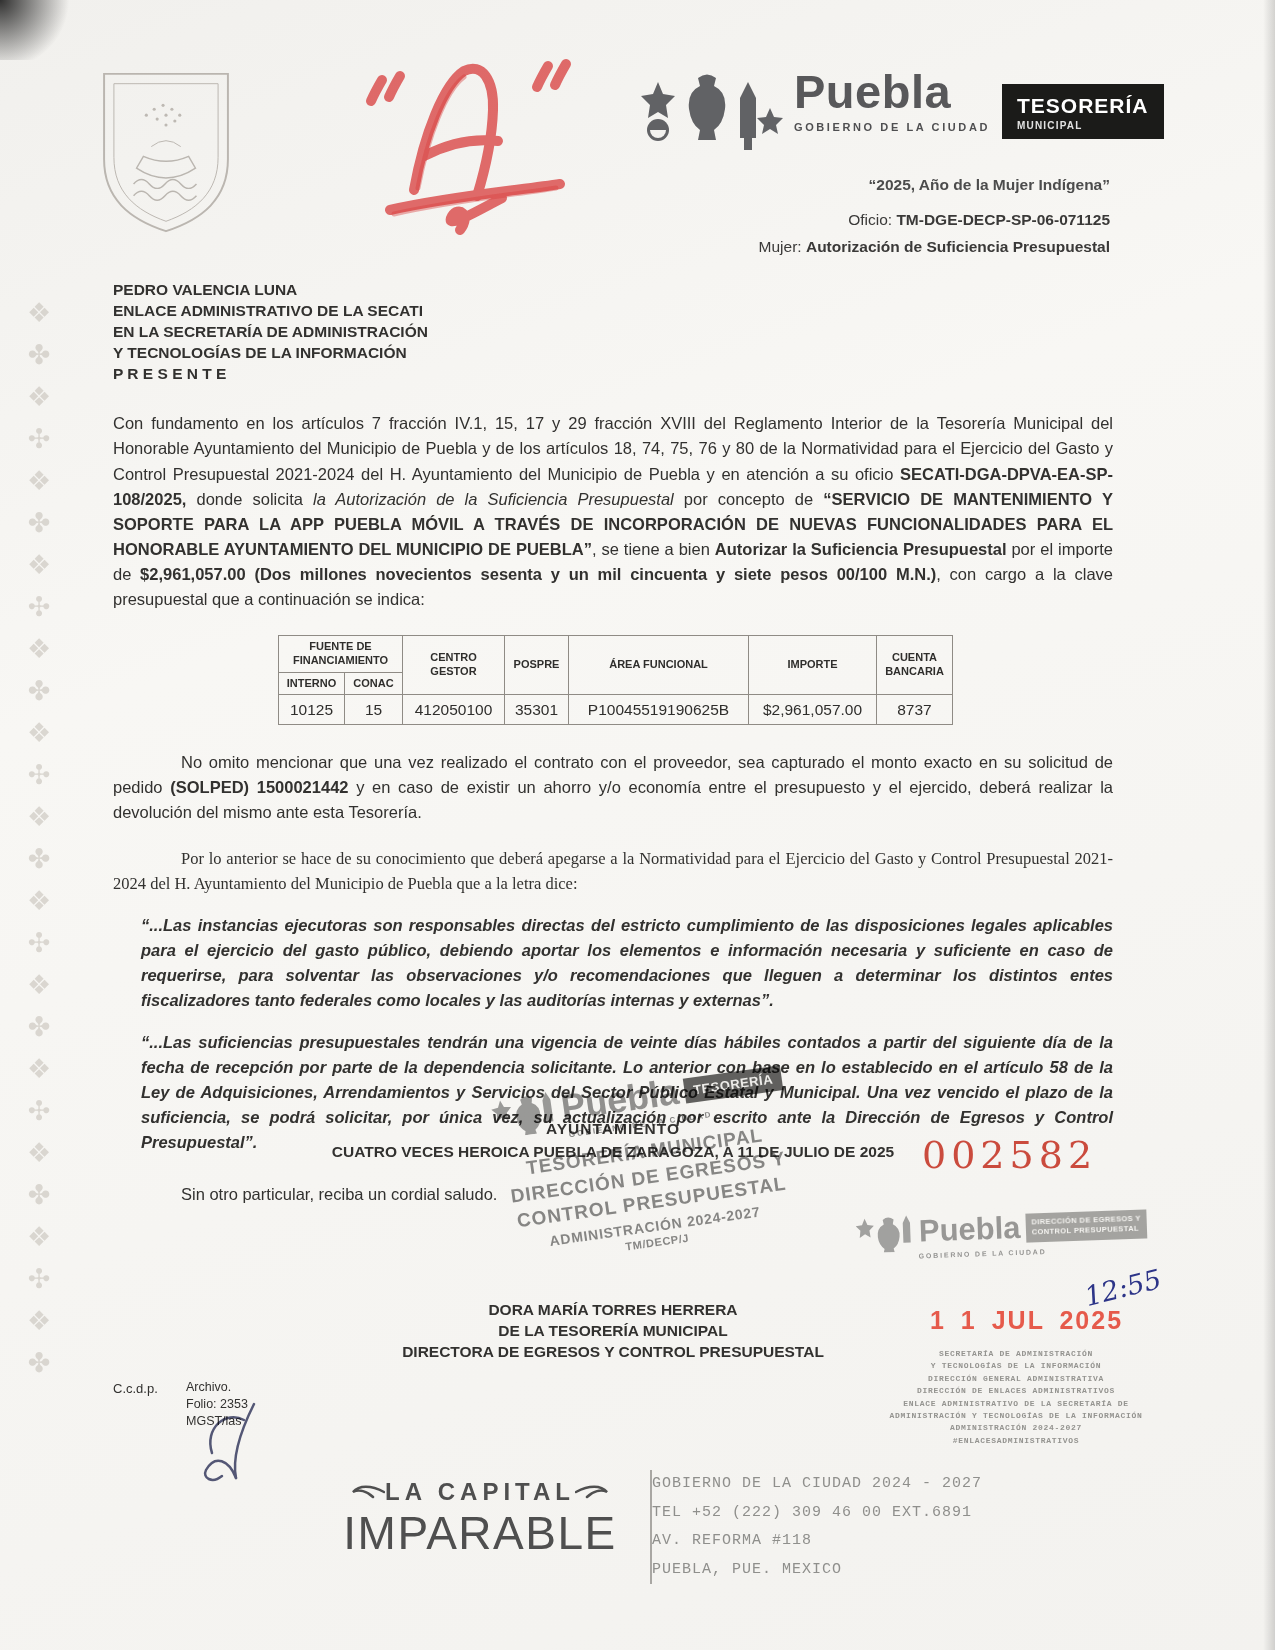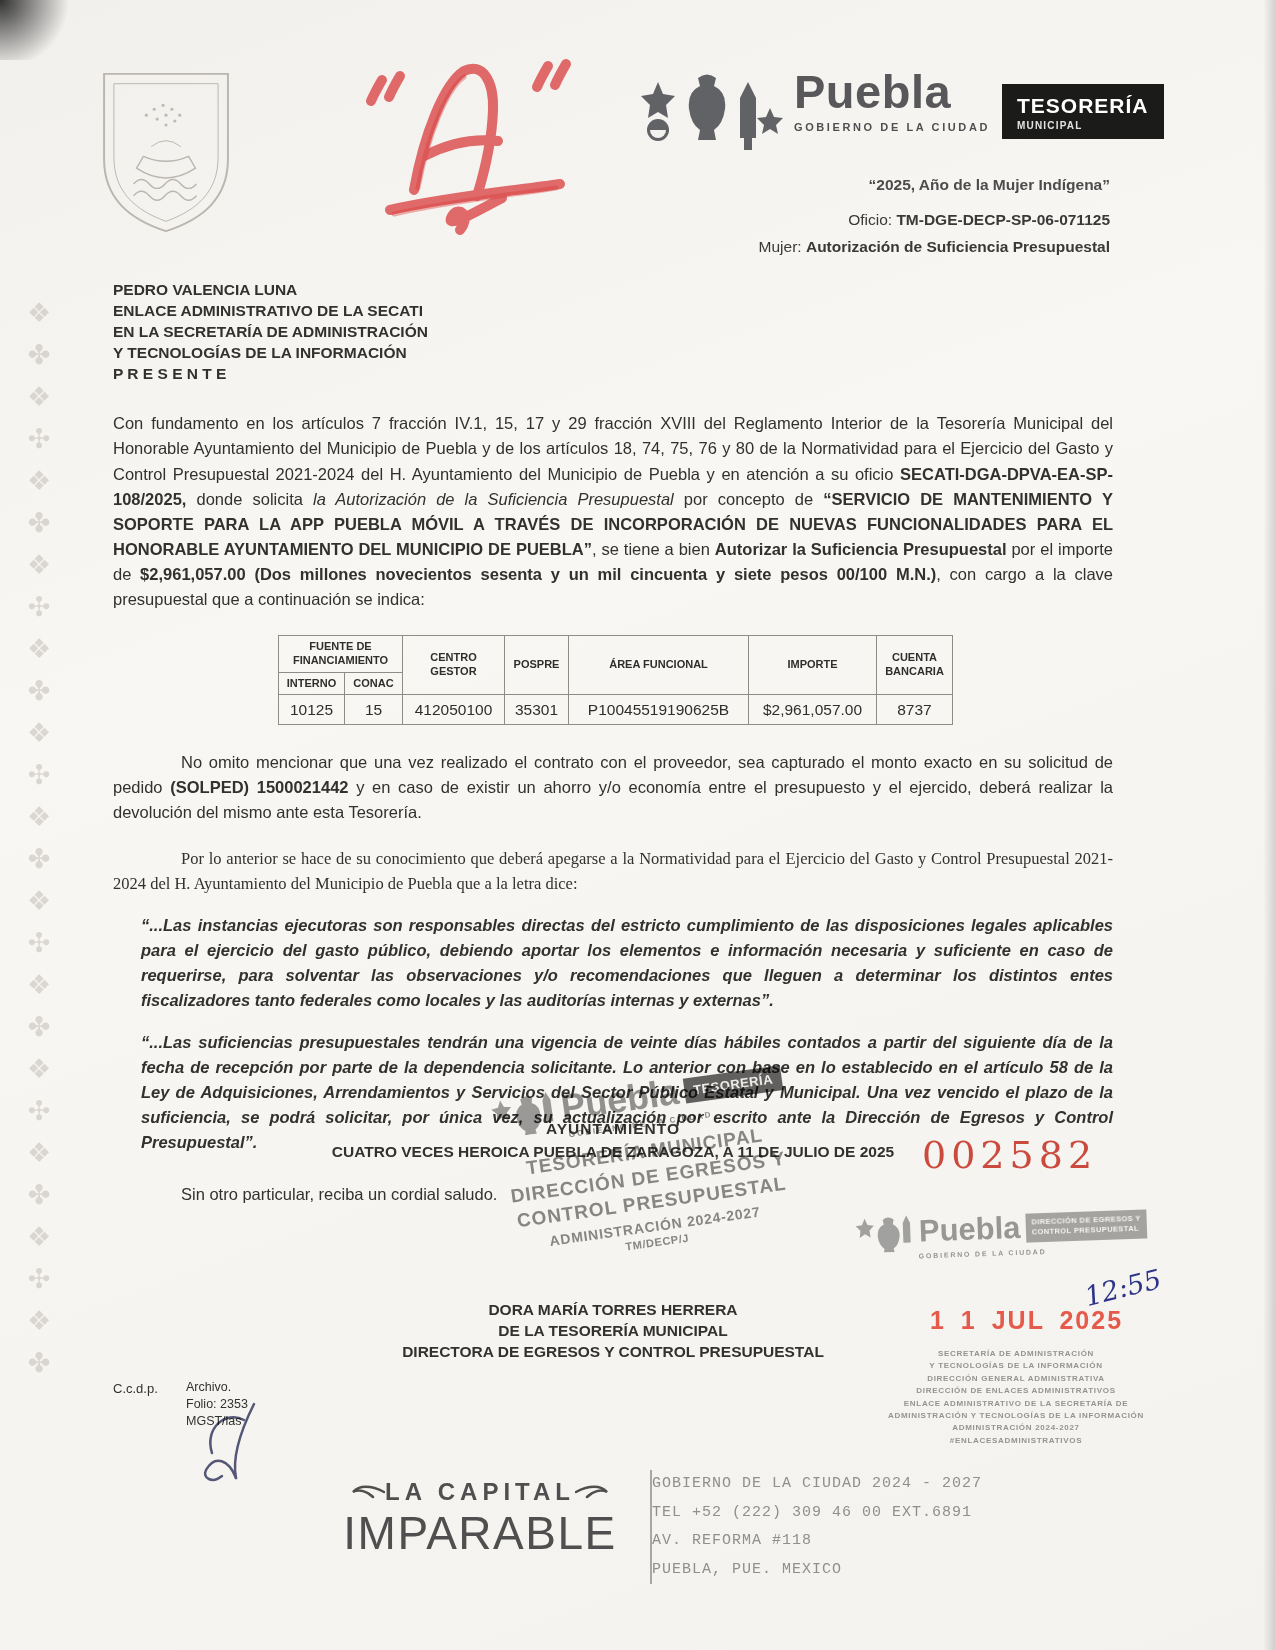--- a/index.html
+++ b/index.html
@@ -87,21 +87,21 @@
   .sr-box { background:#9c9c9a; color:#fff; font-size:7.5px; font-weight:700; padding:4px 6px; line-height:1.4;
            filter:blur(.4px); letter-spacing:.4px; }
   .sr-gob { font-size:7px; letter-spacing:1.8px; font-weight:700; margin-left:62px; margin-top:1px; }
   .date-red { position:absolute; left:930px; top:1306px; font-weight:700; font-size:25px;
            color:#ef4c3b; letter-spacing:2px; word-spacing:6px; mix-blend-mode:multiply; opacity:.9; }
   .time-hand { position:absolute; left:1084px; top:1272px; font-family:"DejaVu Serif",serif; font-style:italic;
            font-size:27px; color:#2e3690; transform:rotate(-14deg); mix-blend-mode:multiply; }
 
   .tiny-stamp { position:absolute; left:848px; top:1348px; width:336px; text-align:center;
            font-size:8px; line-height:1.55; letter-spacing:.7px; color:#9b9b99; font-weight:700;
-           text-transform:uppercase; mix-blend-mode:multiply; }
+           text-transform:uppercase; mix-blend-mode:multiply;font-family:Liberation Mono, monospace; }
 
   
   .ccdp-label { position:absolute; left:113px; top:1381px; font-size:13px; }
   .ccdp-col { position:absolute; left:186px; top:1379px; font-size:12.5px; line-height:1.35; }
   .sig-squiggle { position:absolute; left:182px; top:1398px; mix-blend-mode:multiply; }
 
   
   .capital { position:absolute; left:330px; top:1478px; width:300px; text-align:center; color:#4f4f4f; }
   .cap-top { display:flex; align-items:center; justify-content:center; 
            font-size:24px; font-weight:800; letter-spacing:5px; }

